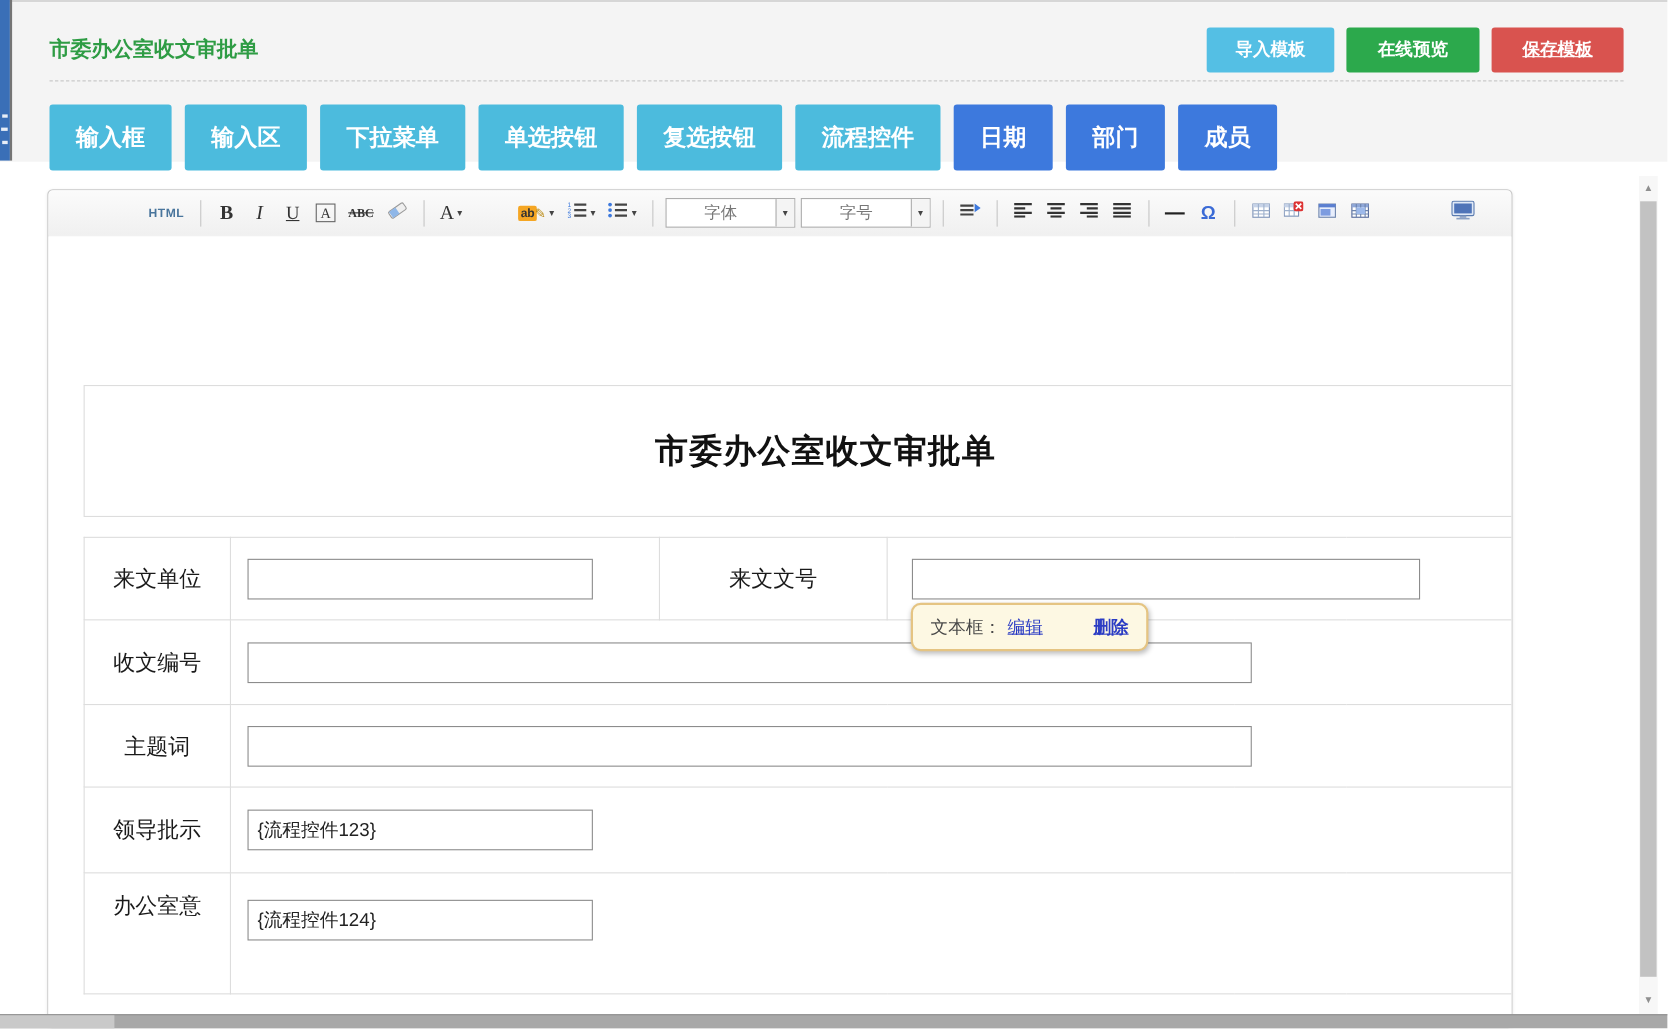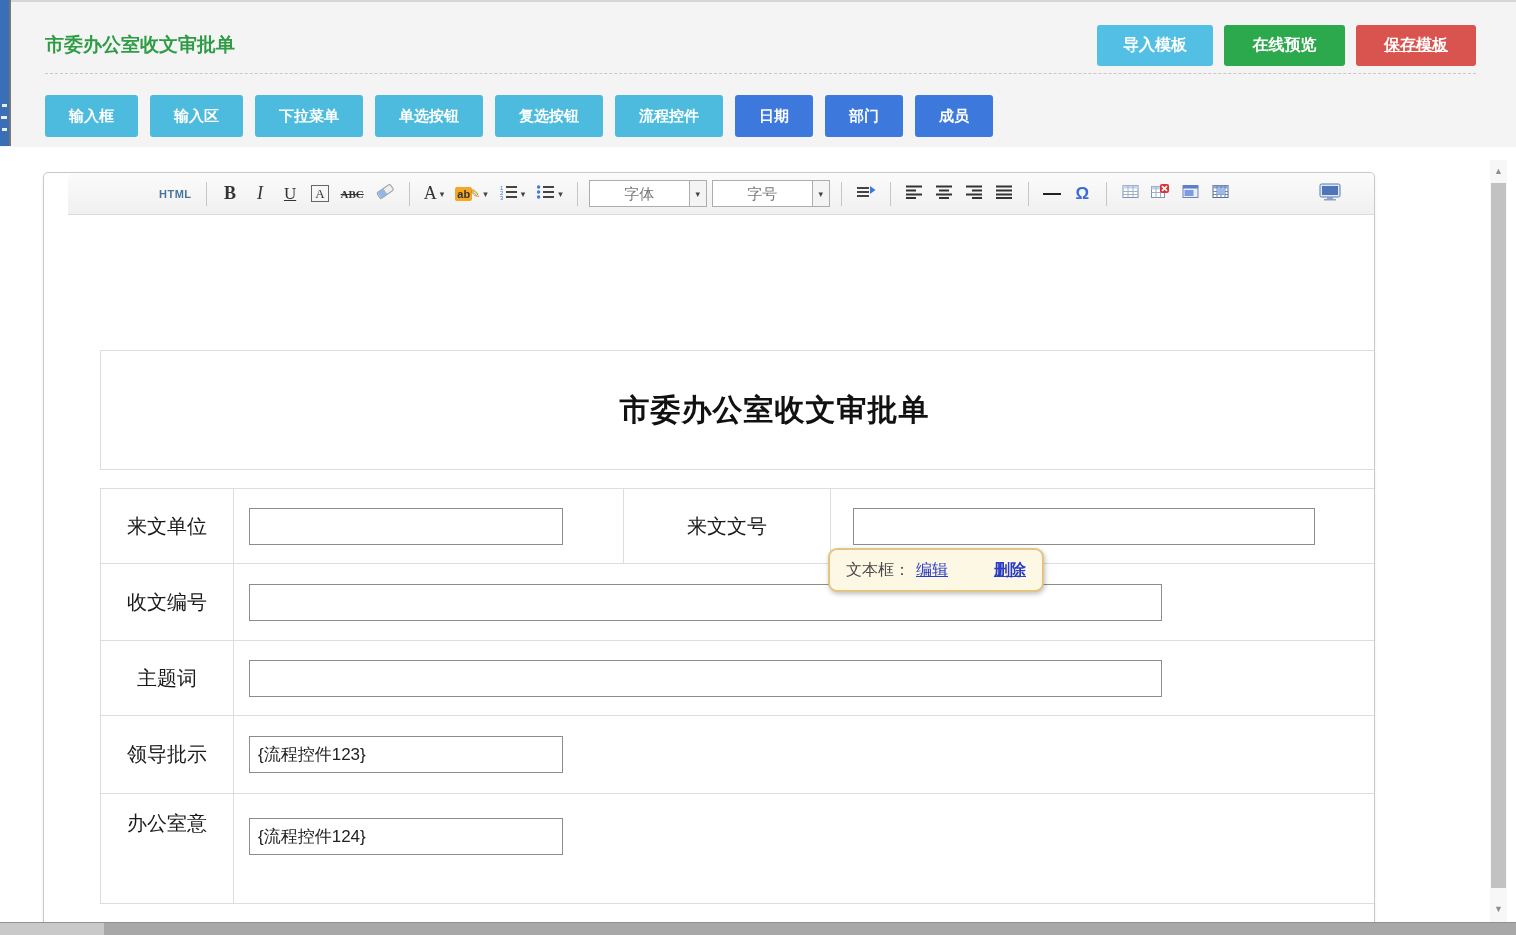--- a/index.html
+++ b/index.html
@@ -11,47 +11,47 @@
   
   .header { position:absolute; left:0; top:2px; width:1516px; height:145px; background:#f4f4f4; }
   .header-title { position:absolute; left:45px; top:30px; font-size:19px; font-weight:bold; color:#2e9c44; white-space:nowrap; }
   .hbtn { position:absolute; top:23px; height:41px; border-radius:3px; color:#fff; font-size:16px; font-weight:bold;
           display:flex; align-items:center; justify-content:center; cursor:pointer; white-space:nowrap; }
   .hbtn.import  { left:1097px; width:116px; background:#54bfe4; }
   .hbtn.preview { left:1224px; width:121px; background:#2ca94c; }
   .hbtn.save    { left:1356px; width:120px; background:#d9534f;text-decoration:underline; }
   .dashed-divider { position:absolute; left:45px; top:71px; width:1431px; border-top:1px dashed #c9c9c9; }
   .ctrl-row { position:absolute; left:45px; top:93px; display:flex; gap:12px; }
-  .cbtn { height:42px; padding:0 24px; border-radius:3px; color:#fff; font-size:15px; font-weight:bold;
+  .cbtn { height:60px; padding:0 24px; border-radius:3px; color:#fff; font-size:21px; font-weight:bold;
           display:flex; align-items:center; justify-content:center; cursor:pointer; white-space:nowrap; }
   .cbtn.light { background:#4cbbdd; }
   .cbtn.dark  { background:#3d79dd; }
 
   
   .left-strip { position:absolute; left:0; top:0; width:9px; height:146px; background:#3a6fb7; }
   .left-strip-border { position:absolute; left:9px; top:0; width:2px; height:146px; background:#757575; }
   .strip-mark { position:absolute; background:#e8eef7; }
 
   
   .editor-panel { position:absolute; left:43px; top:172px; width:1332px; height:763px; background:#fff;
-                  border:1px solid #c9c9c9; border-radius:5px; box-shadow:0 1px 3px rgba(0,0,0,.08);padding-left:24px; }
+                  border:1px solid #c9c9c9; border-radius:5px; box-shadow:0 1px 3px rgba(0,0,0,.08); }
   .editor-toolbar { height:42px; background:linear-gradient(#fbfbfb,#f0f0f0); border-bottom:1px solid #dcdcdc;
                     border-radius:5px 5px 0 0; display:flex; align-items:center; padding:0 30px 0 88px; gap:5px; }
   .tsep { width:1px; height:24px; background:#c6c6c6; margin:0 6px; flex:none; }
   .tbtn { height:27px; min-width:25px; padding:0 3px; display:flex; align-items:center; justify-content:center;
           border-radius:2px; color:#333; cursor:pointer; flex:none; }
   .serif { font-family:"Liberation Serif","DejaVu Serif",serif; }
   .g-html { font-size:11px; font-weight:bold; color:#49759c; letter-spacing:.5px; }
   .g-bold { font-size:18px; font-weight:bold; }
   .g-italic { font-size:18px; font-style:italic; }
   .g-under { font-size:17px; text-decoration:underline; }
   .g-abox { font-size:13px; border:1px solid #666; padding:0 3px; line-height:15px; }
   .g-abc { font-size:11px; font-weight:bold; text-decoration:line-through; }
   .g-colorA { font-size:18px; }
-  .hl-ab { font-size:11px; font-weight:bold; background:#f5a623; padding:1px 2px; border-radius:2px; }
+  .hl-ab { font-size:11px; font-weight:bold; background:#f5a623; padding:1px 2px; border-radius:2px;margin-left:40px; }
   .pencil { font-size:12px; color:#b8860b; margin-left:-2px; }
   .caret { font-size:9px; color:#444; margin-left:3px; }
   .font-select { width:118px; height:27px; background:#fff; border:1px solid #adadad; display:flex; flex:none; cursor:pointer; }
   .fs-label { flex:1; text-align:center; color:#777; font-size:15px; line-height:25px; }
   .fs-btn { width:17px; border-left:1px solid #adadad; background:#f4f4f4; display:flex; align-items:center; justify-content:center; }
   .fs-btn .caret { margin-left:0; }
   .g-hr { width:18px; height:2px; background:#222; }
   .g-omega { font-size:17px; font-weight:bold; color:#3b6bd6; }
   .tb-spacer { flex:1; }
 

